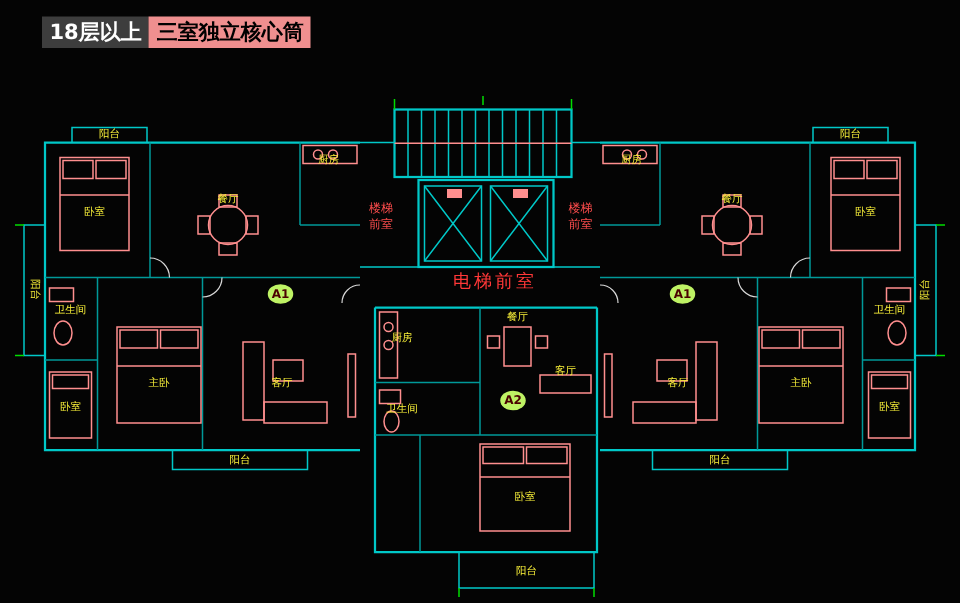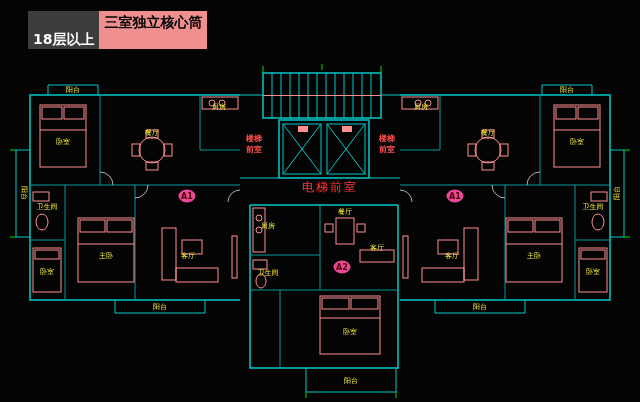--- a/index.html
+++ b/index.html
@@ -3,28 +3,28 @@
 <meta charset="utf-8">
 <style>
   * { margin:0; padding:0; box-sizing:border-box; }
   html,body { background:#000; }
   body { width:640px; height:402px; overflow:hidden; font-family:"DejaVu Sans", sans-serif; }
   .stage { position:relative; width:640px; height:402px; background:#040404; }
   svg.plan { position:absolute; left:0; top:0; }
   .labels { position:absolute; left:0; top:0; width:640px; height:402px; pointer-events:none; }
   .lbl { position:absolute; transform:translate(-50%,-50%); white-space:nowrap; line-height:1; }
   .lbl.room  { color:#fdf43a; font-size:7px; }
-  .lbl.stair { color:#ff4d4d; font-size:8px; font-weight:bold;text-align:right; }
+  .lbl.stair { color:#ff4d4d; font-size:8px; font-weight:normal;text-align:right; }
   .lbl.lobby { color:#ff3838; font-size:12px; font-weight:normal; letter-spacing:2px; }
-  .lbl.unit  { background:#ec4899; color:#4a0000; font-size:8px; font-weight:bold;
+  .lbl.unit  { background:#bef264; color:#4a0000; font-size:8px; font-weight:bold;
                width:17px; height:13px; border-radius:50%;
                display:flex; align-items:center; justify-content:center; }
   .title { position:absolute; left:28px; top:11px; display:flex; font-weight:bold;
            font-size:14px; line-height:1; }
-  .t1 { background:#3d3d3d; color:#ffffff; padding:21px 5px 3px; }
+  .t1 { background:#3d3d3d; color:#ffffff; padding:4px 5px 3px; }
   .t2 { background:#ef8f8f; color:#000000; padding:4px 5px 3px; }
 </style>
 </head>
 <body>
 
 <div class="stage">
 
   <svg class="plan" width="640" height="402" viewBox="0 0 640 402">
 
     <g id="wingGeo">

